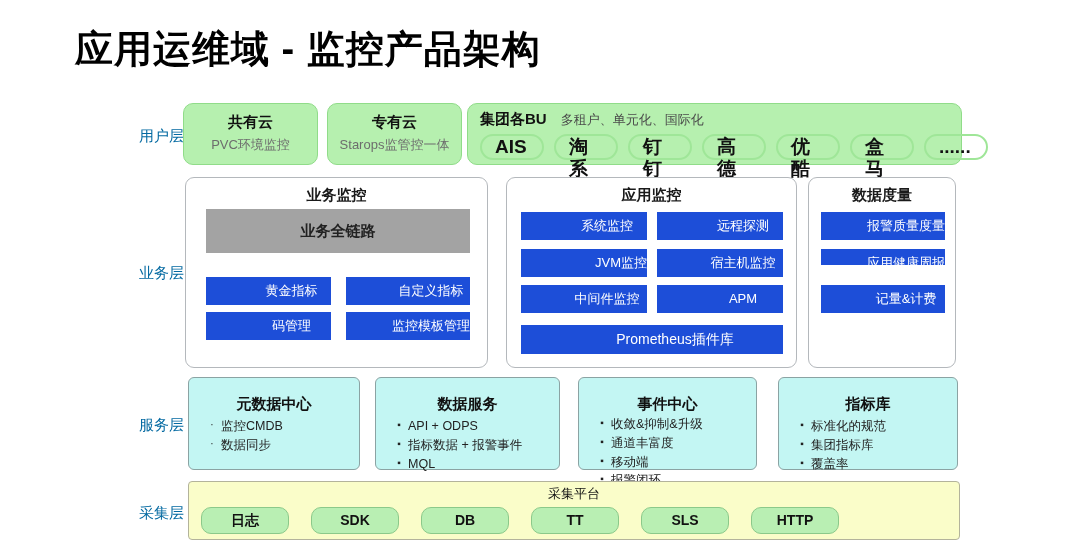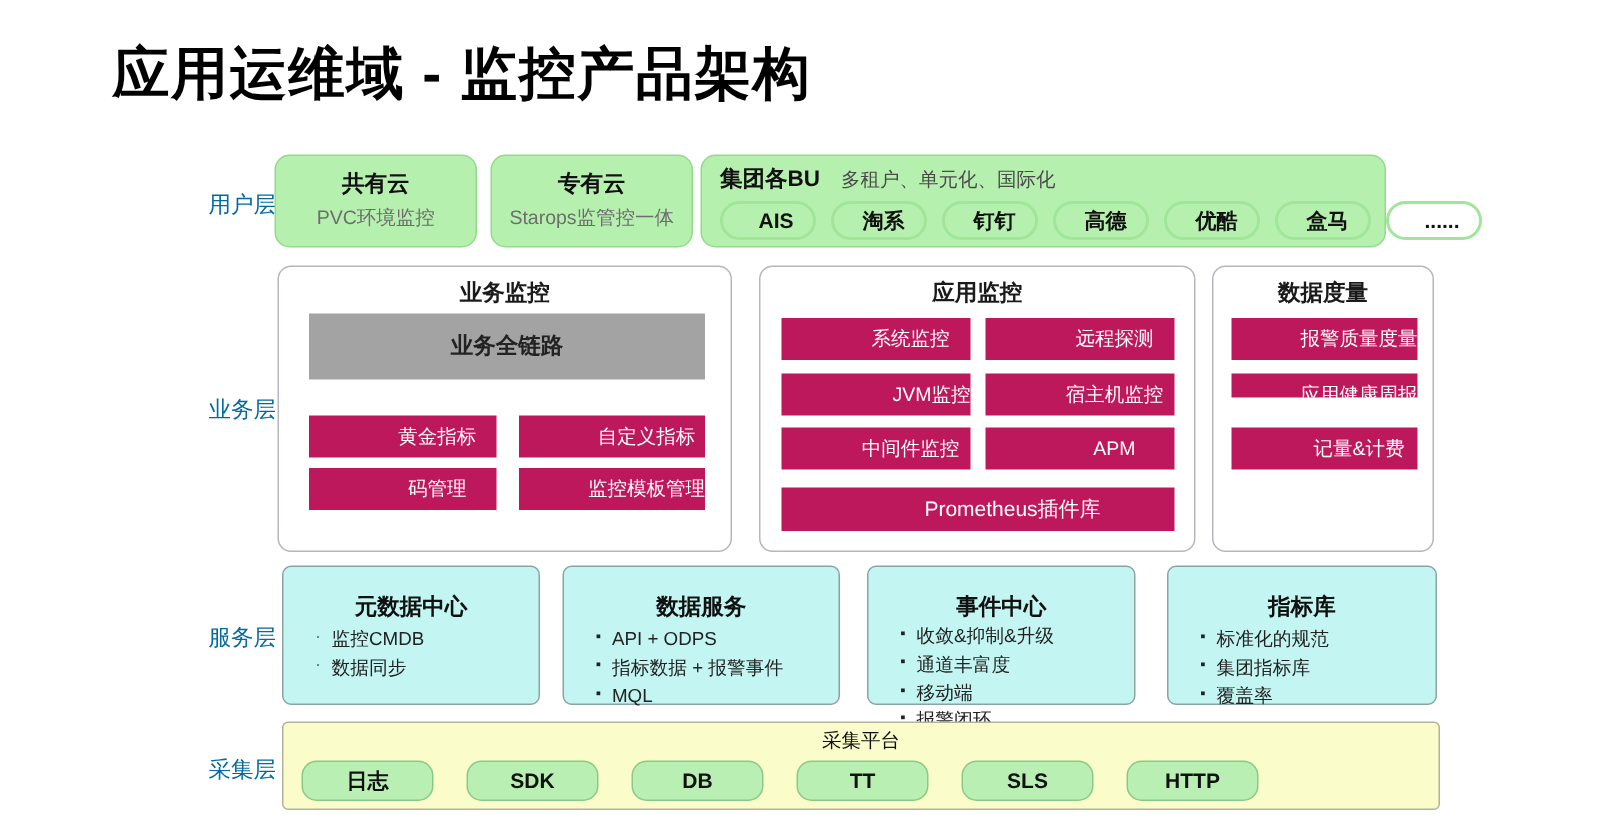--- a/index.html
+++ b/index.html
@@ -32,38 +32,38 @@
   #group-bu-card{
     background:#b6f0af;border:1px solid #90dc89;border-radius:10px;
     padding:6px 10px 0 12px;text-align:left;
   }
   .bu-head{display:flex;align-items:baseline;}
   .bu-title{font-size:15px;font-weight:bold;color:#111;}
   .bu-sub{font-size:13px;color:#4a4a4a;margin-left:14px;}
   .bu-chips{display:flex;margin-top:5px;gap:10px;}
   .bu-chip{
     border:2px solid #9fe698;border-radius:13px;height:22px;line-height:22px;
-    padding:0 13px;font-size:14px;font-weight:bold;color:#111;min-width:34px;
-    text-align:right;
+    padding:0 13px;font-size:19px;font-weight:bold;color:#111;min-width:34px;
+    text-align:left;
   }
 
   
   .white-box{
     background:#fff;border:1px solid #b4b8bc;border-radius:9px;
   }
   .box-title{
     text-align:center;font-size:15px;font-weight:bold;color:#1a1a1a;
     padding-top:8px;
   }
   .purple-bar{
     background:#a3a3a3;color:#222;font-size:15px;font-weight:bold;
     text-align:center;
   }
   .btn-blue{
-    background:#be185d;color:#ffffff;font-size:13px;text-align:center;padding-left:46px;
+    background:#1d4ed8;color:#ffffff;font-size:13px;text-align:center;padding-left:46px;
   }
 
   
   .cyan-card{
     background:#c3f6f3;border:1px solid #8ba3a3;border-radius:6px;
     padding-top:17px;
   }
   .cyan-title{text-align:center;font-size:15px;font-weight:bold;color:#111;}
   .cyan-list{margin:3px 0 0 0;padding:0 0 0 14px;list-style:none;}
   .cyan-list li{font-size:12.5px;color:#222;line-height:1.5;display:flex;}
@@ -96,21 +96,21 @@
 <div class="abs green-card" style="left:183px;top:103px;width:135px;height:62px;">
   <div class="gc-title">共有云</div>
   <div class="gc-sub">PVC环境监控</div>
 </div>
 
 <div class="abs green-card" style="left:327px;top:103px;width:135px;height:62px;">
   <div class="gc-title">专有云</div>
   <div class="gc-sub">Starops监管控一体</div>
 </div>
 
-<div class="abs" id="group-bu-card" style="left:467px;top:103px;width:457px;height:62px;">
+<div class="abs" id="group-bu-card" style="left:467px;top:103px;width:495px;height:62px;">
   <div class="bu-head">
     <span class="bu-title">集团各BU</span>
     <span class="bu-sub">多租户、单元化、国际化</span>
   </div>
   <div class="bu-chips">
     <span class="bu-chip">AIS</span>
     <span class="bu-chip">淘系</span>
     <span class="bu-chip">钉钉</span>
     <span class="bu-chip">高德</span>
     <span class="bu-chip">优酷</span>

